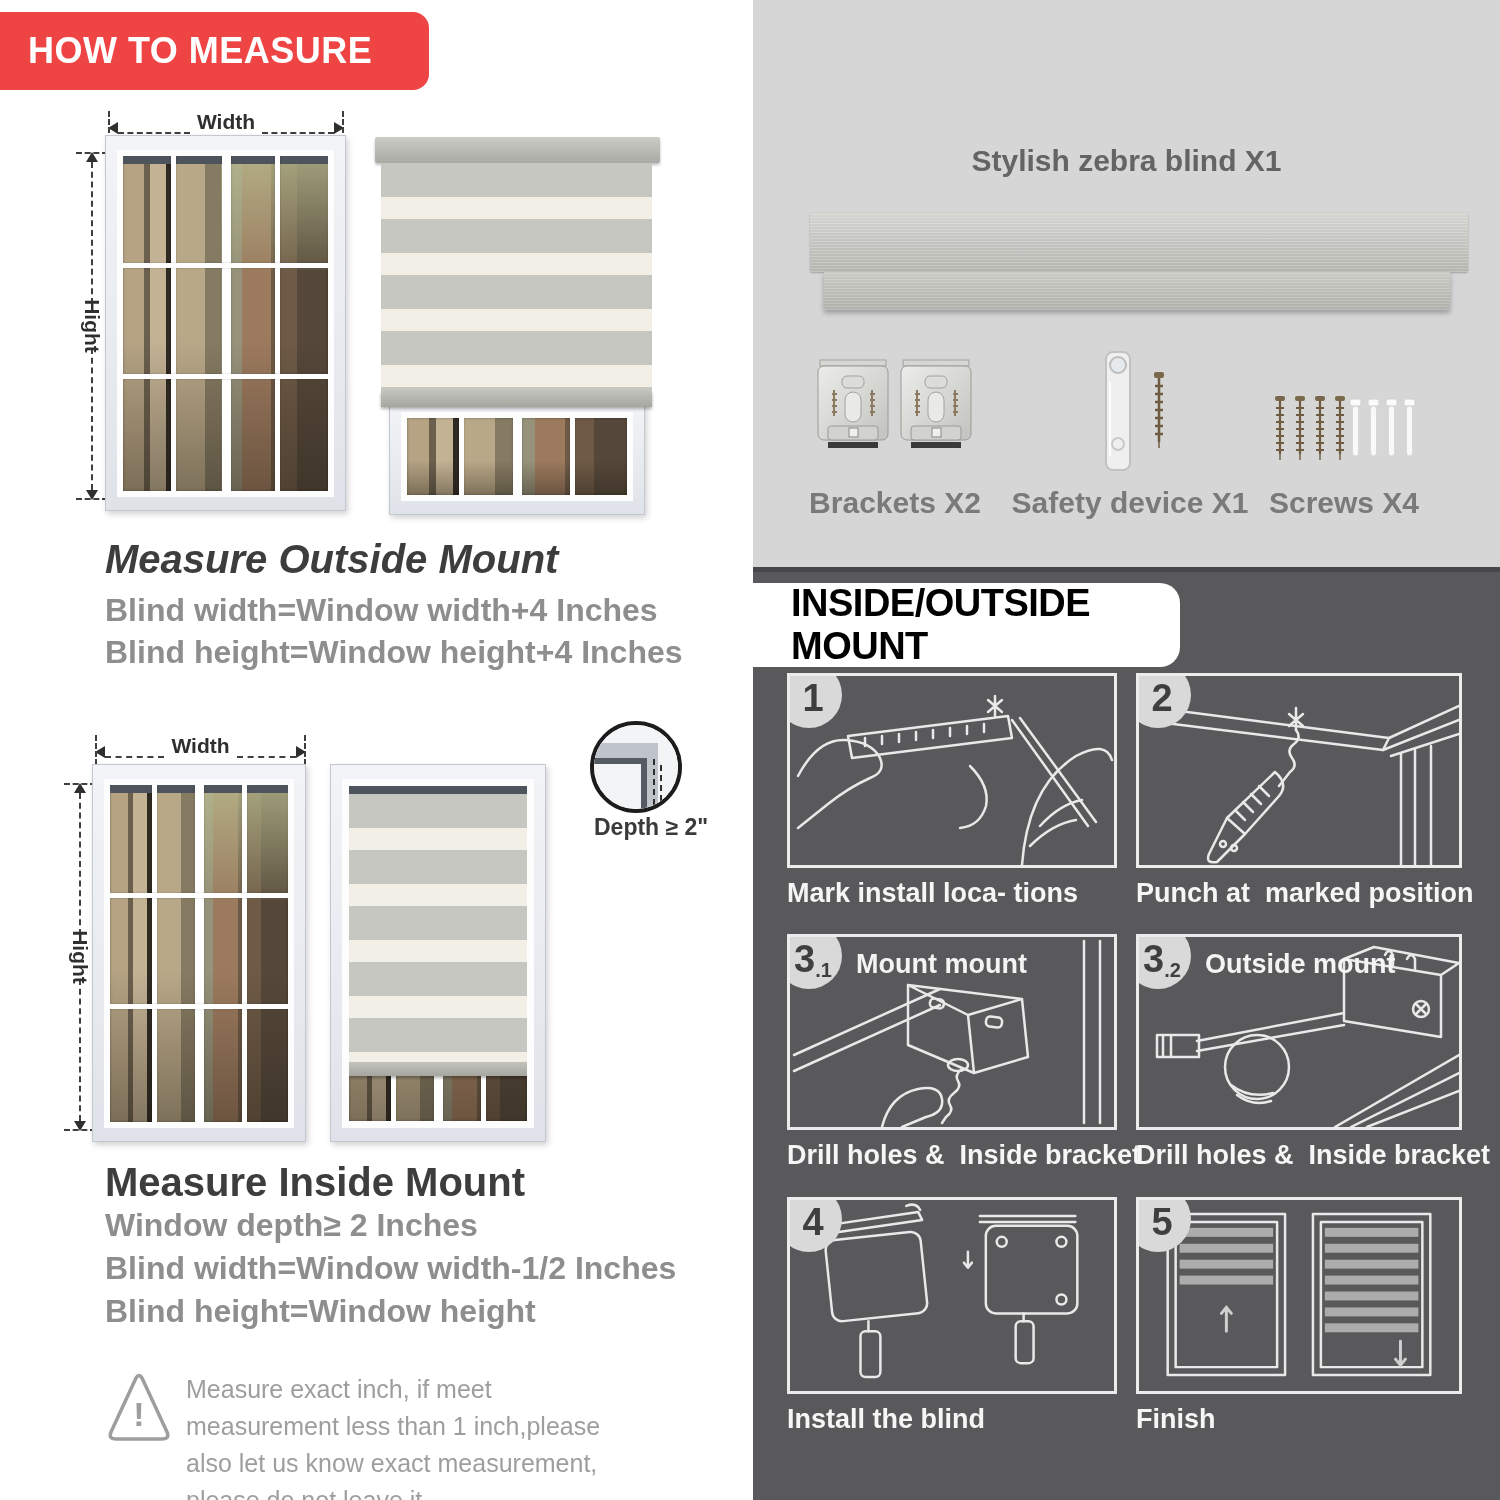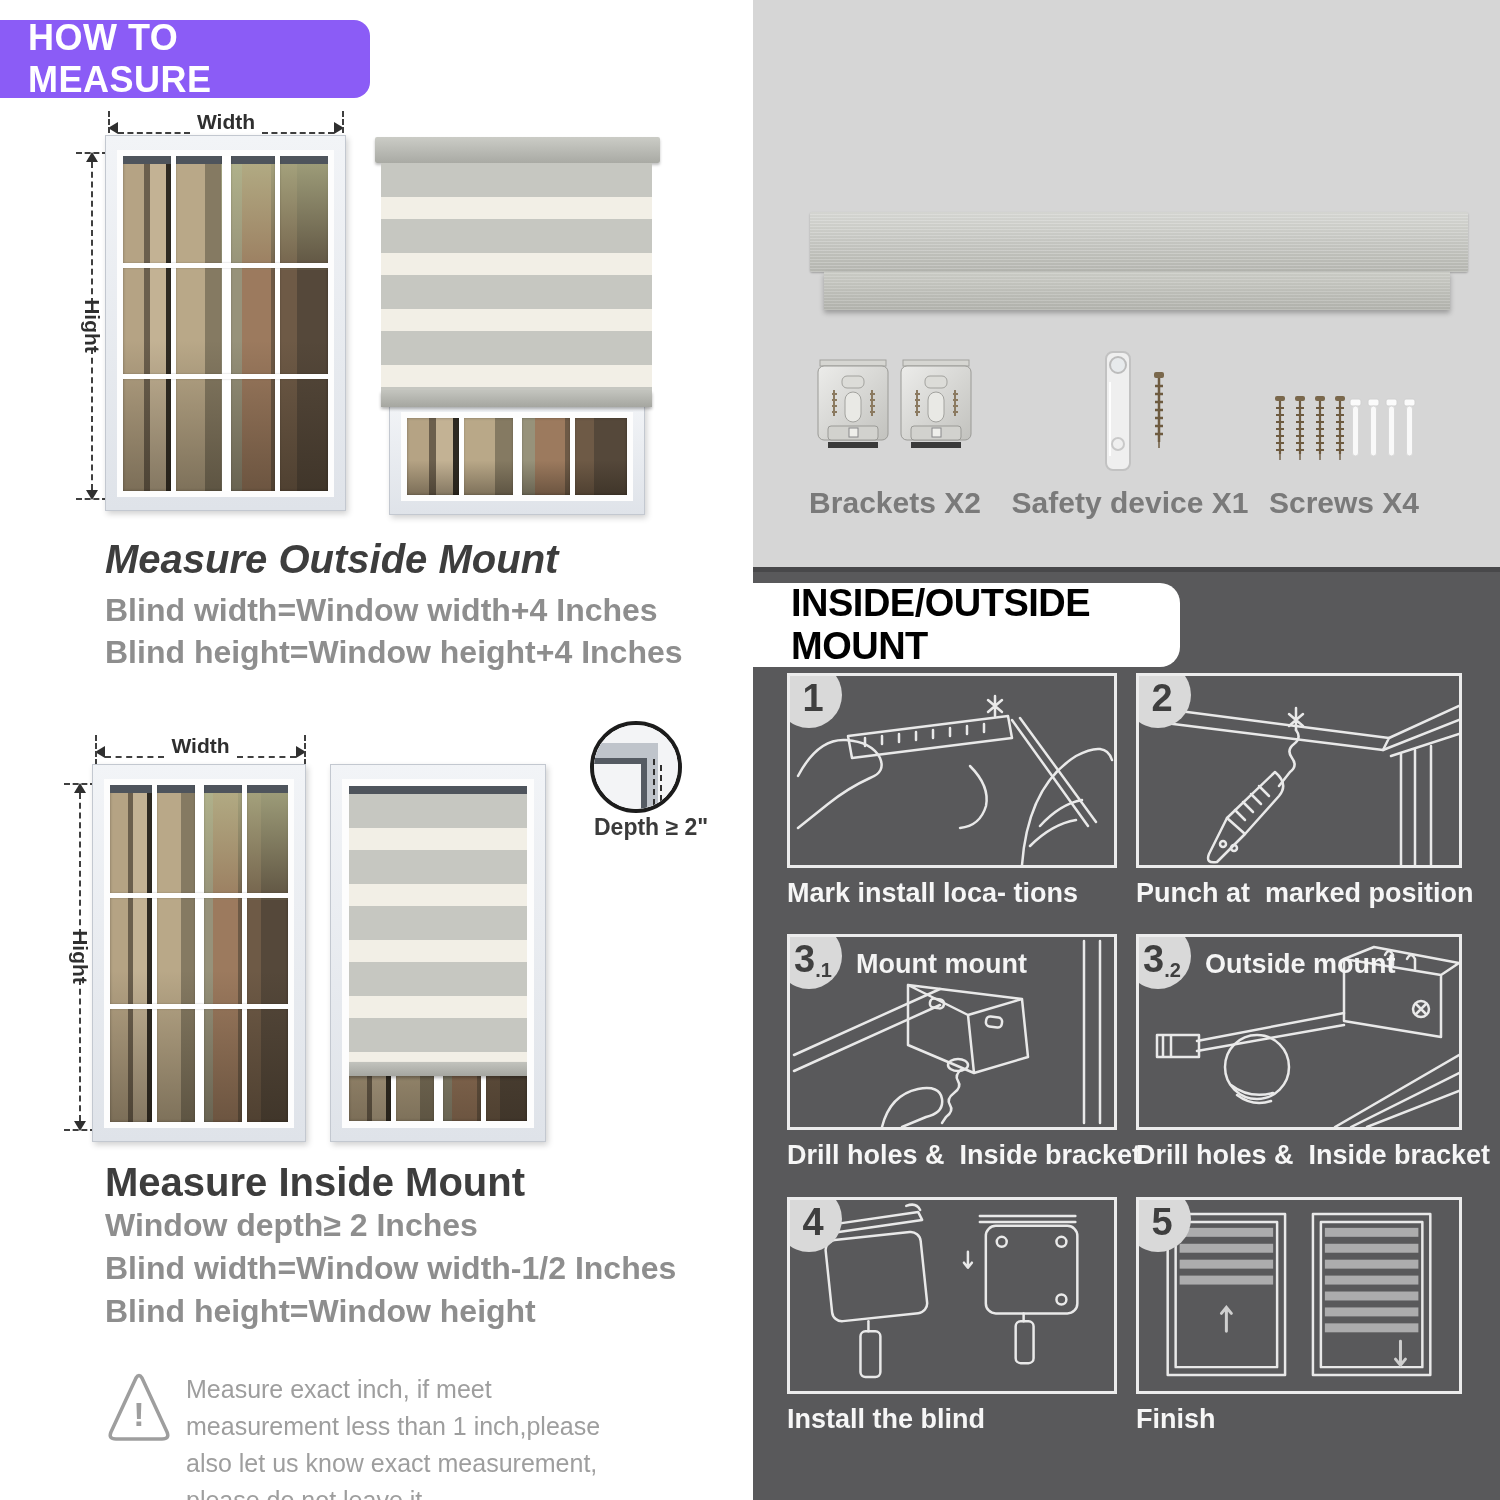--- a/index.html
+++ b/index.html
@@ -1,21 +1,21 @@
 <!DOCTYPE html>
 <html><head>
 <meta charset="utf-8">
 <style>
   html,body{margin:0;padding:0;}
   body{width:1500px;height:1500px;background:#ffffff;font-family:"Liberation Sans",sans-serif;position:relative;overflow:hidden;}
   .abs{position:absolute;}
 
   
-  .htm-bar{left:0;top:12px;width:370px;height:78px;background:#8b5cf6;border-radius:0 16px 16px 0;
-    display:flex;align-items:center;padding-left:28px;box-sizing:border-box;margin-top:8px;}
+  .htm-bar{left:0;top:12px;width:429px;height:78px;background:#ef4444;border-radius:0 16px 16px 0;
+    display:flex;align-items:center;padding-left:28px;box-sizing:border-box;}
   .htm-bar span{color:#ffffff;font-weight:bold;font-size:36px;letter-spacing:.5px;}
 
   
   .harrow{display:flex;align-items:flex-end;height:16px;}
   .harrow .dash{flex:1;border-top:2px dashed #3f3f3f;}
   .mlabel{font-weight:bold;font-size:21px;color:#2f2f2f;padding:0 7px;white-space:nowrap;}
   .ah{width:0;height:0;border-top:6px solid transparent;border-bottom:6px solid transparent;}
   .ah.left{border-right:10px solid #2f2f2f;}
   .ah.right{border-left:10px solid #2f2f2f;}
   .vtick{position:absolute;top:-7px;height:30px;border-left:2px dashed #3f3f3f;}
@@ -204,20 +204,21 @@
 <div class="abs sec-line" style="left:105px;top:1250px;">Blind width=Window width-1/2 Inches</div>
 <div class="abs sec-line" style="left:105px;top:1293px;">Blind height=Window height</div>
 
 <svg class="abs" style="left:106px;top:1368px;" width="66" height="80" viewBox="0 0 66 80">
   <path d="M30,10 Q33,5 36,10 L61,64 Q64,71 56,71 L10,71 Q2,71 5,64 Z" fill="none" stroke="#9e9e9e" stroke-width="3.5" stroke-linejoin="round"></path>
   <text x="33" y="58" text-anchor="middle" font-family="Liberation Sans, sans-serif" font-size="34" font-weight="bold" fill="#9e9e9e">!</text>
 </svg>
 <div class="abs warn-text" style="left:186px;top:1371px;width:460px;">Measure exact inch, if meet measurement less than 1 inch,please also let us know exact measurement, please do not leave it</div>
 
 <div class="abs panel-light">
+  <div class="product-label">Stylish zebra blind X1</div>
   <div class="rail-top"></div>
   <div class="rail-bottom"></div>
 
   <svg class="abs" style="left:63px;top:358px;" width="76" height="96" viewBox="0 0 76 96">
     <defs>
         <linearGradient id="mg" x1="0" y1="0" x2="1" y2="1">
       <stop offset="0" stop-color="#ececea"></stop>
           <stop offset="1" stop-color="#c2c2be"></stop>
         </linearGradient>
       </defs>

